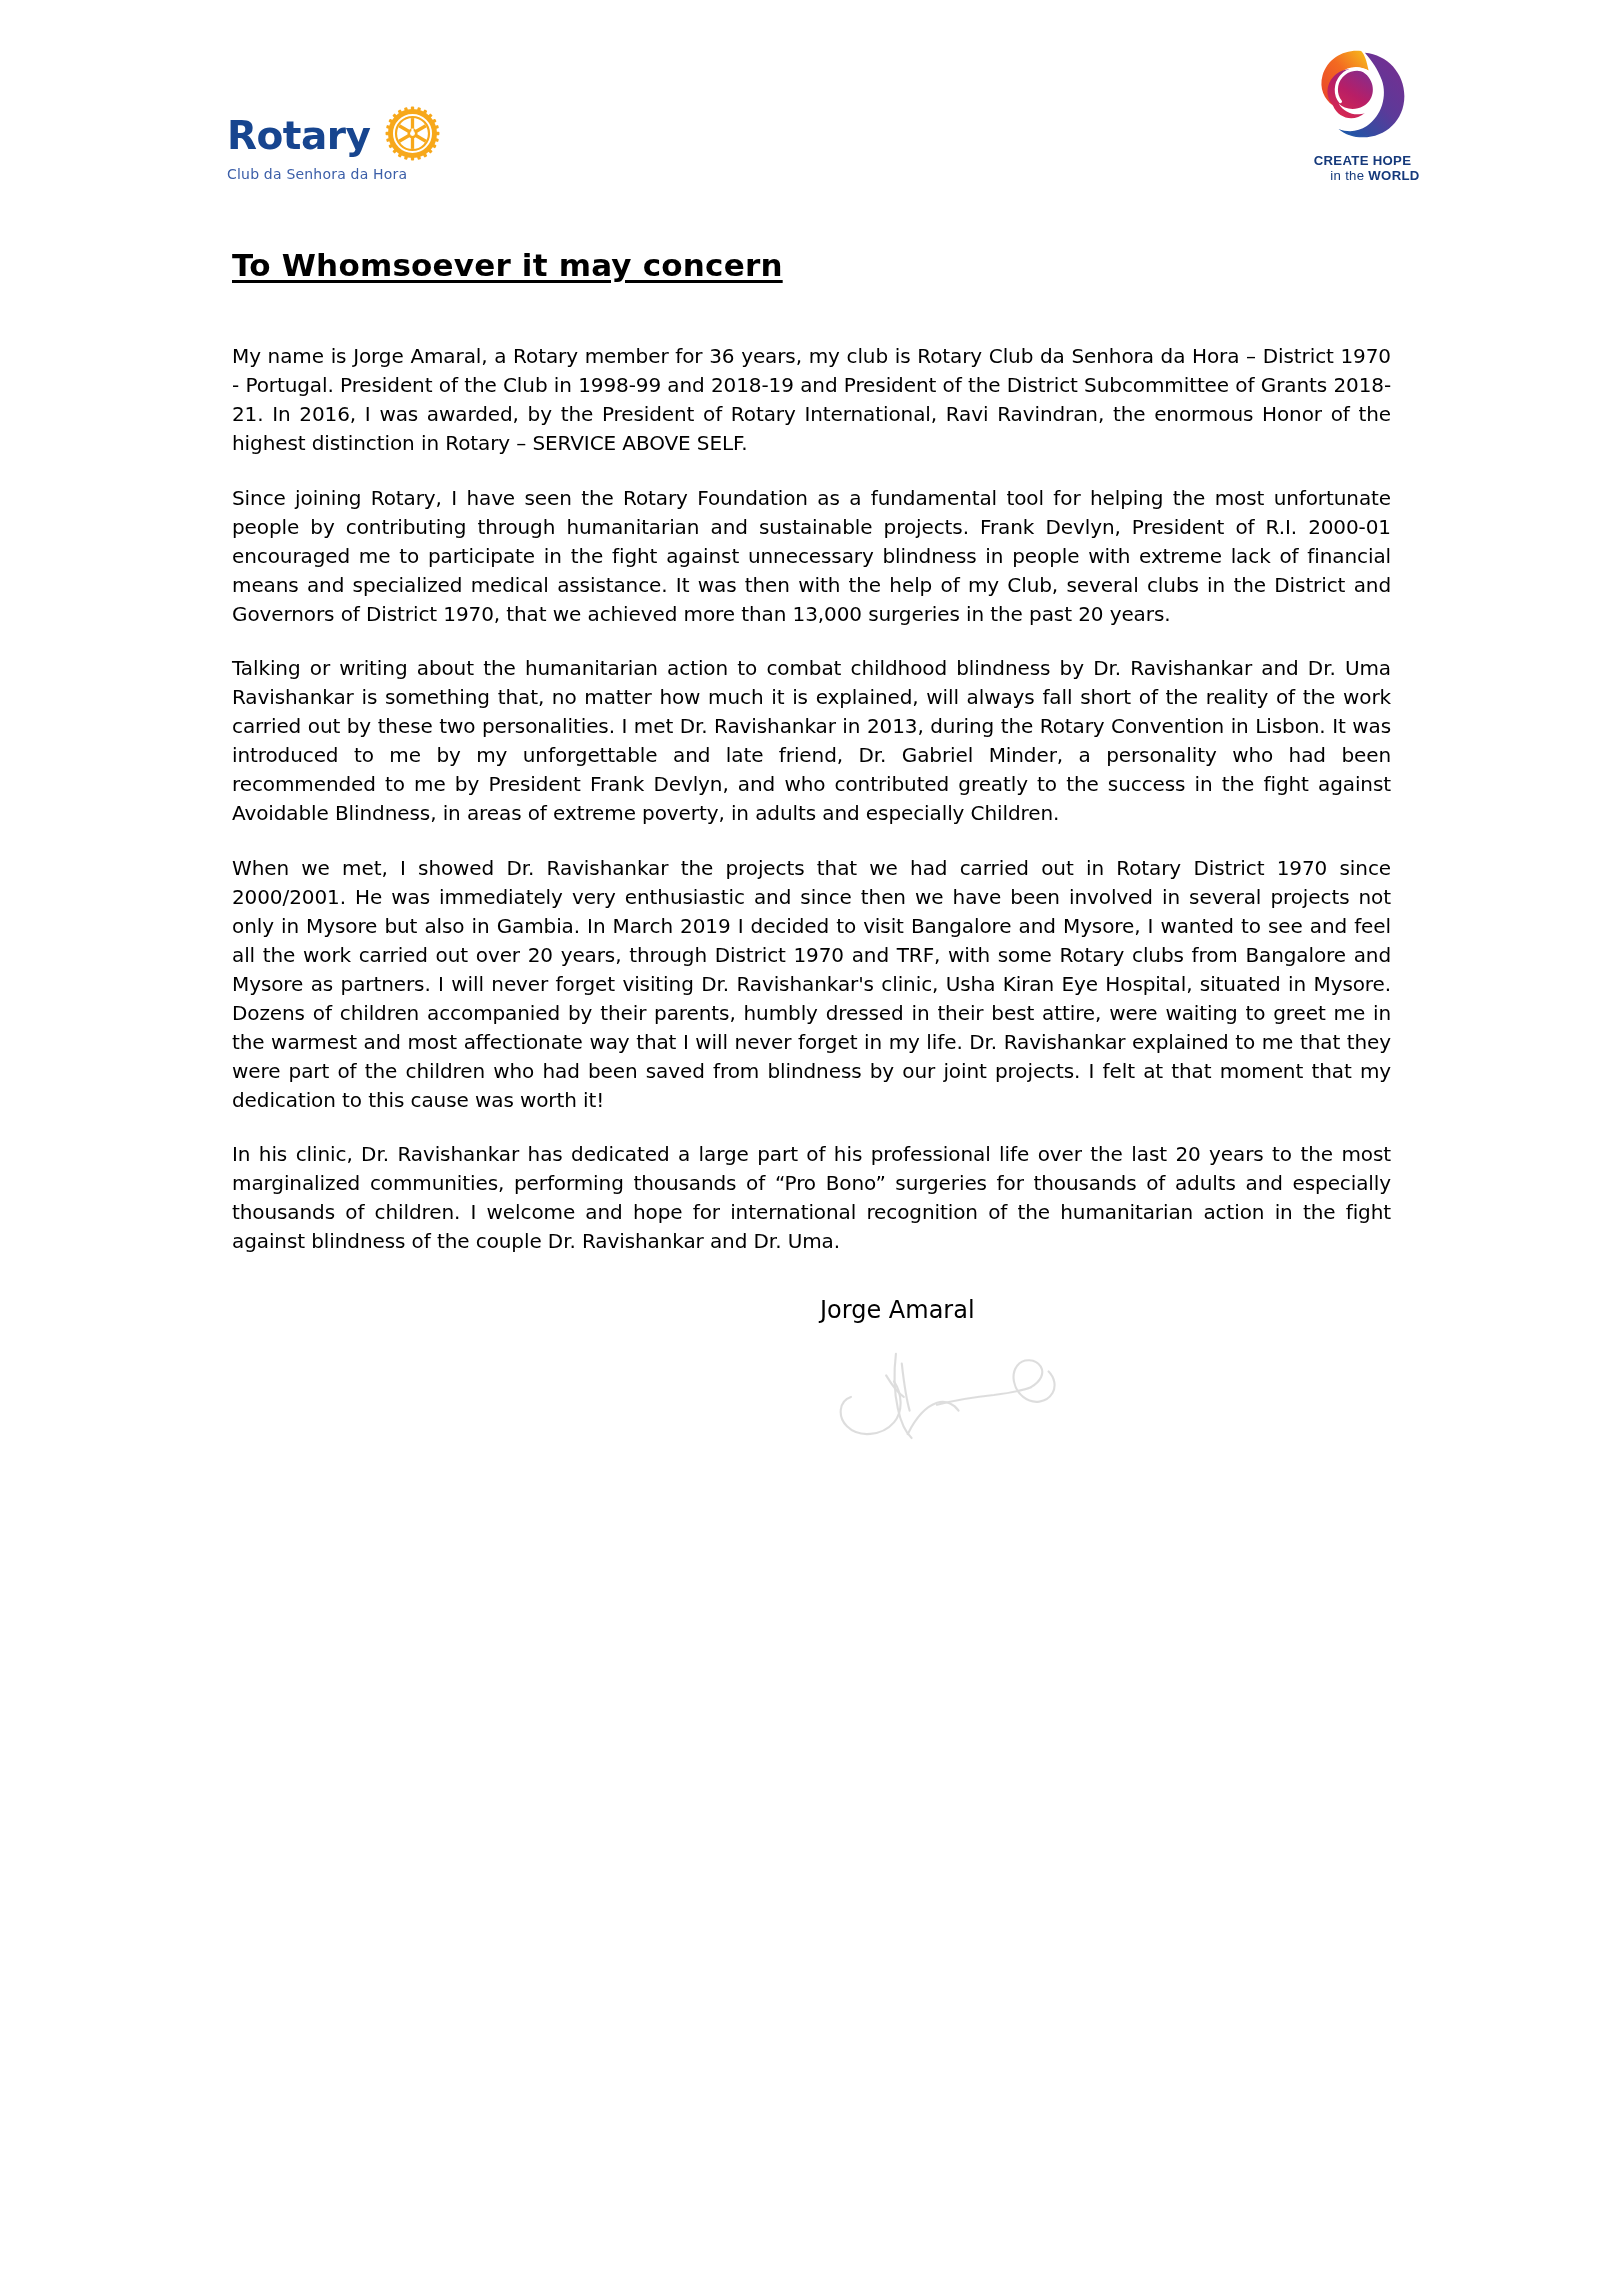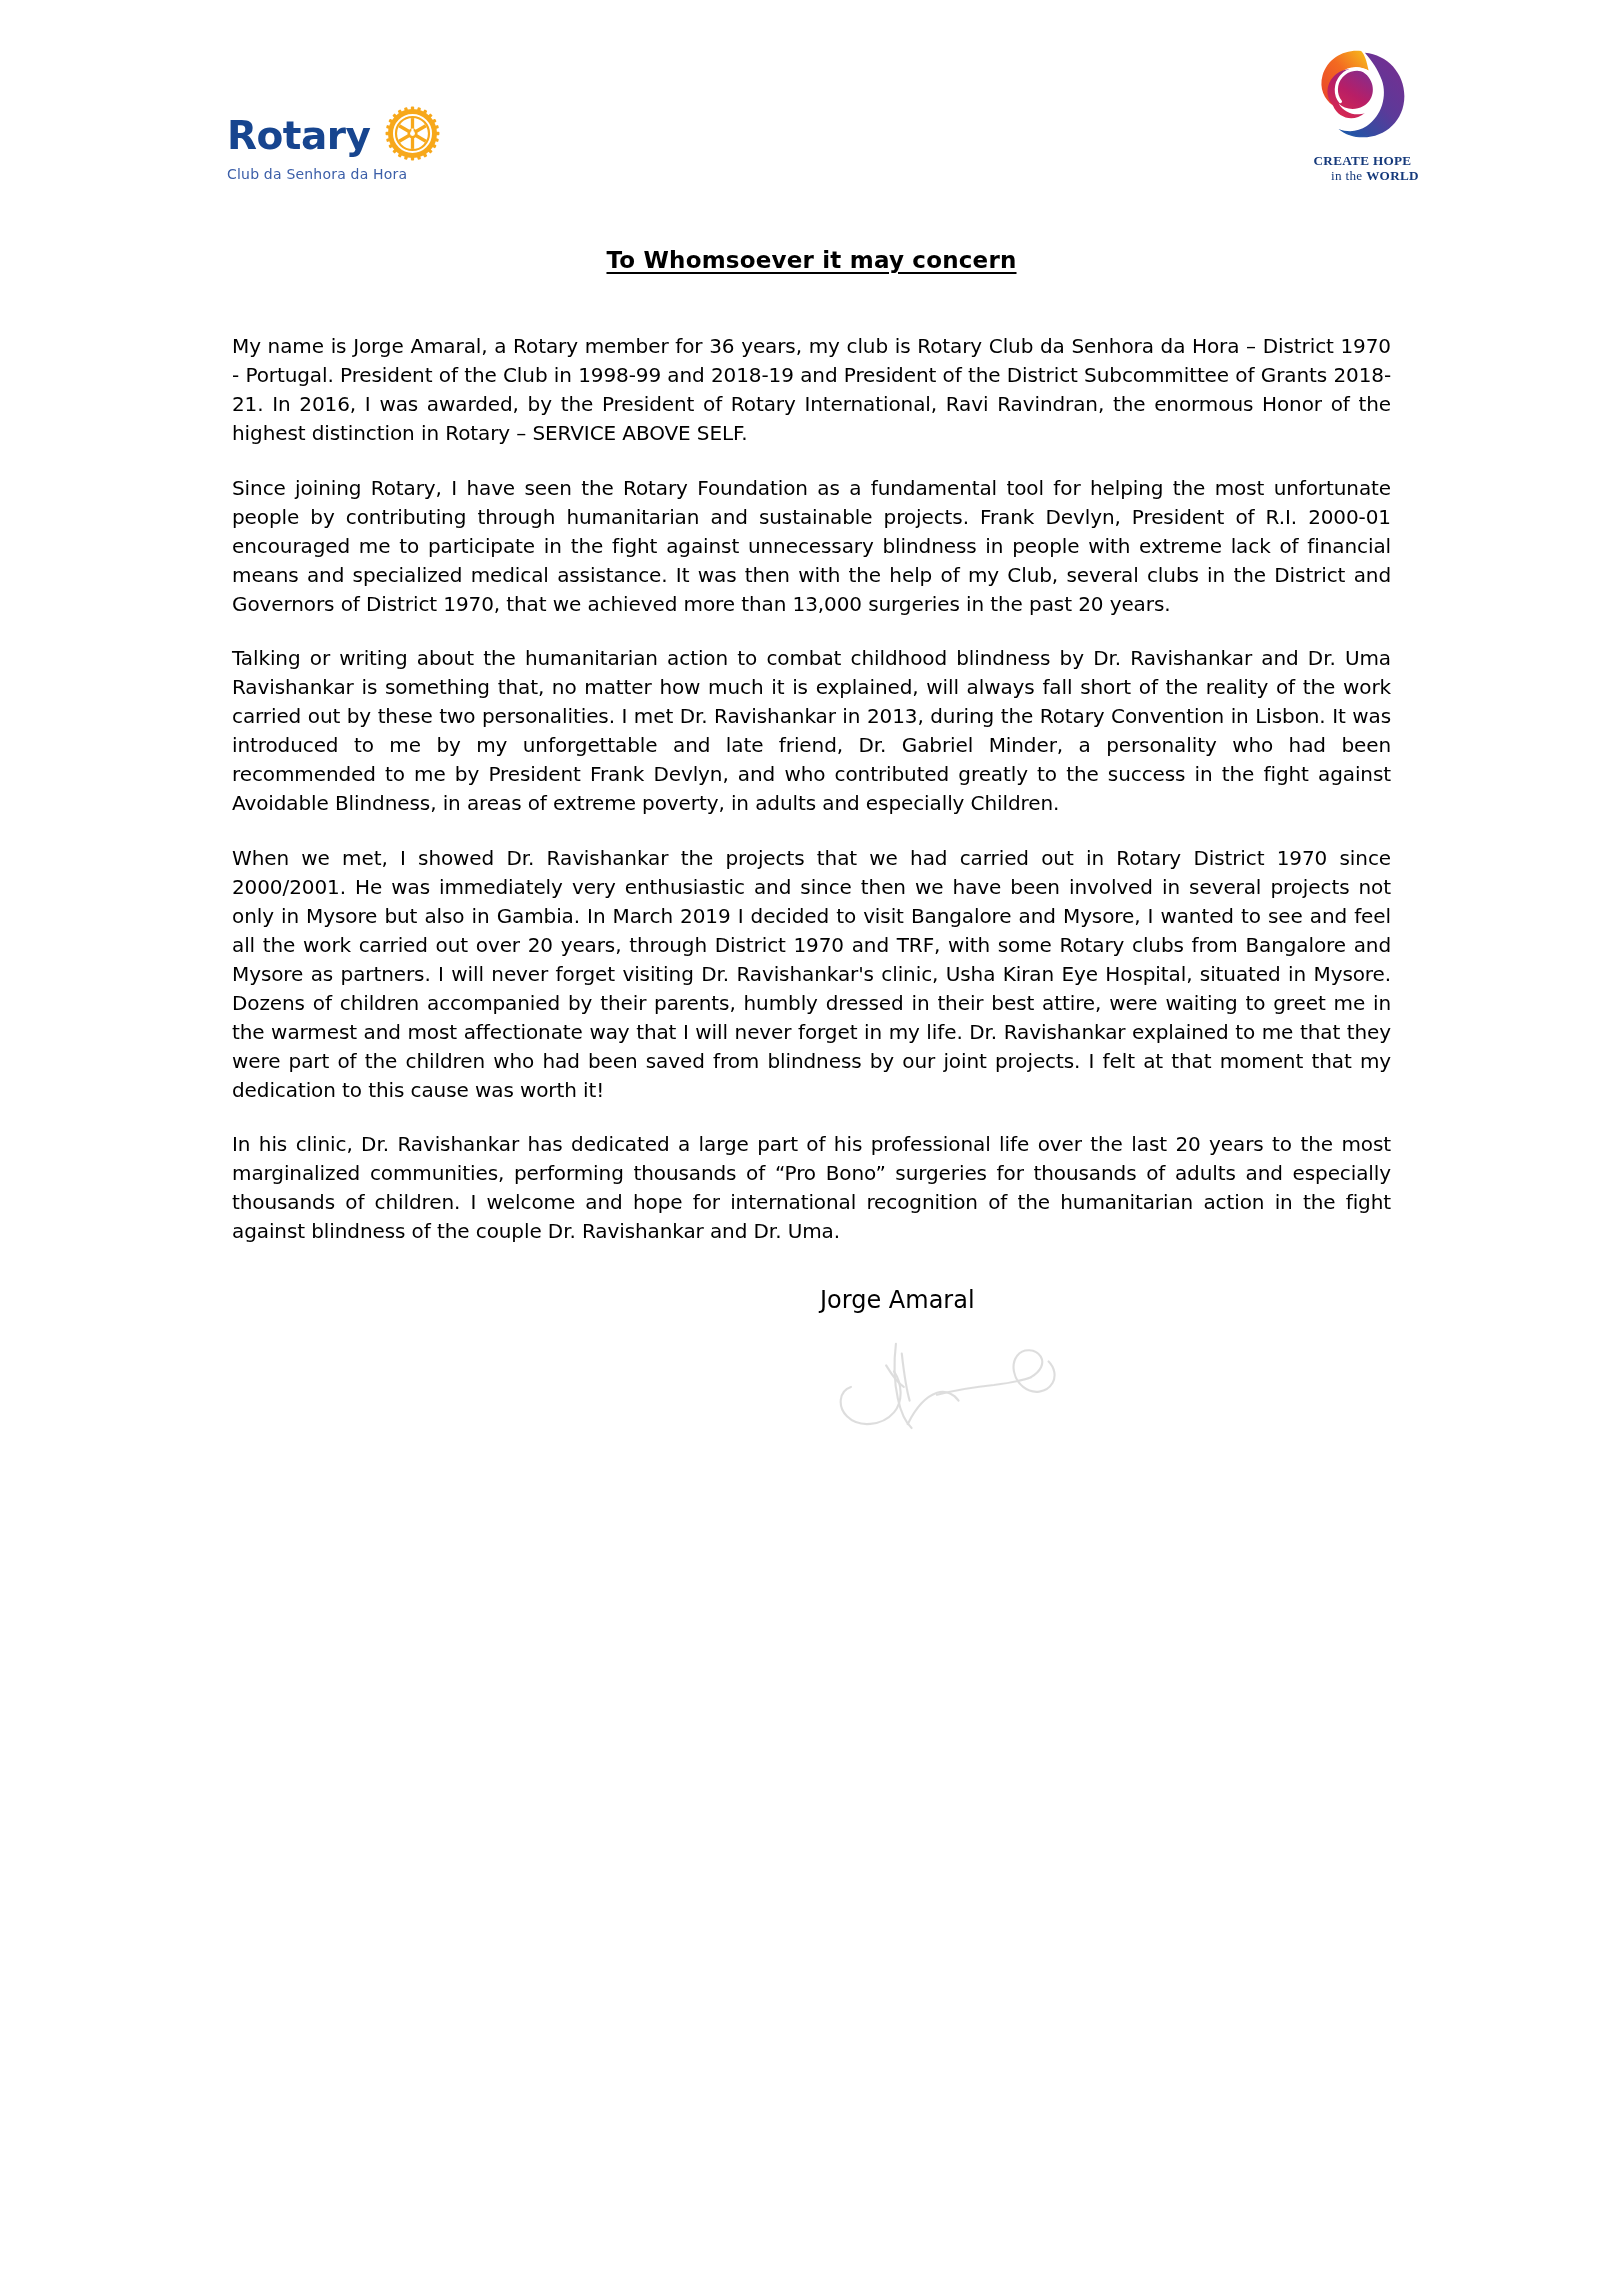--- a/index.html
+++ b/index.html
@@ -62,40 +62,40 @@
     left: 1284px;
     top: 47px;
     width: 157px;
     display: flex;
     flex-direction: column;
     align-items: center;
   }
   .theme-text {
     margin-top: 4.9px;
     text-align: center;
-    font-family: Liberation Serif, serif;
+    font-family: Liberation Sans, sans-serif;
     font-size: 13.2px;
     font-weight: bold;
     line-height: 1.12;
     letter-spacing: 0.3px;
   }
   .theme-text .light { font-weight: normal; margin-left: 25px; }
 
   
   .content {
     position: absolute;
     left: 232px;
     top: 245px;
     width: 1159px;
   }
 
   .doc-title {
-    text-align: center;
-    font-family: "DejaVu Sans", sans-serif;
-    font-size: 23px;
+    text-align: left;
+    font-family: "DejaVu Sans", sans-serif;
+    font-size: 31px;
     font-weight: bold;
     text-decoration: underline;
     text-underline-offset: 3.9px;
     margin: 0 0 0 0;
     padding-top: 2px;
     letter-spacing: 0.2px;
   }
 
   .body-block {
     margin-top: 59px;

